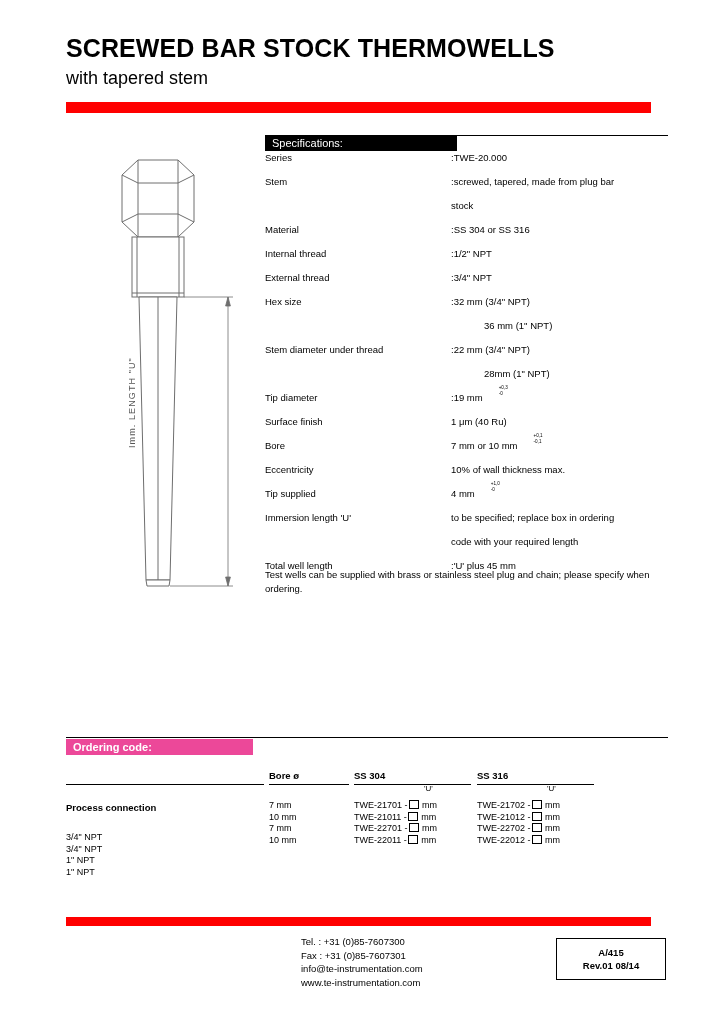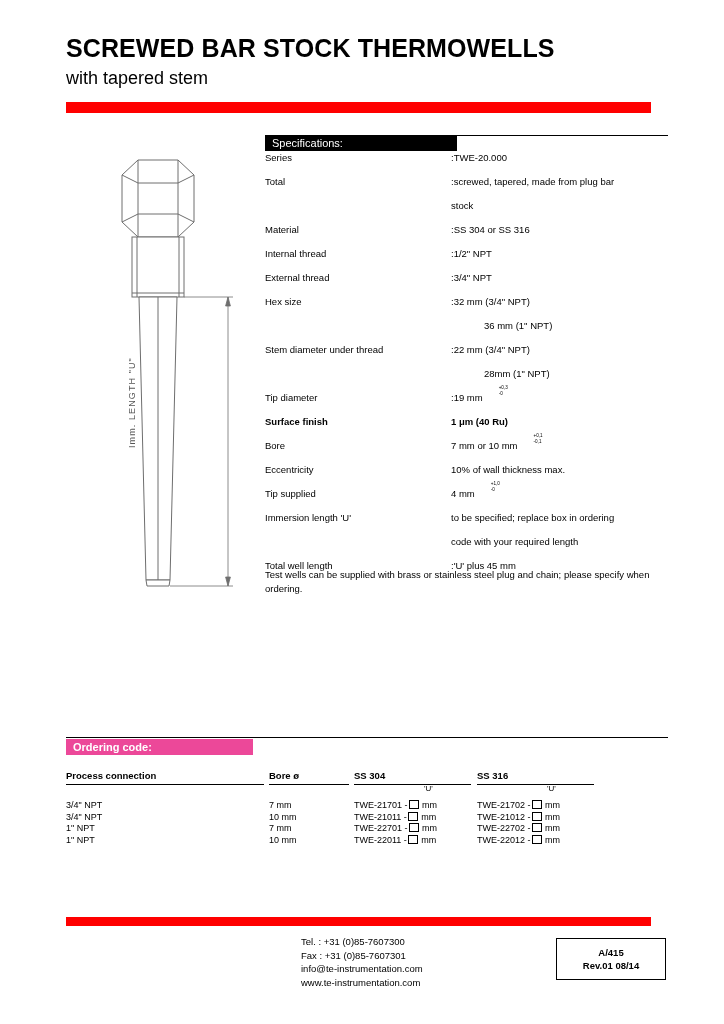--- a/index.html
+++ b/index.html
@@ -226,21 +226,21 @@
   .ord-row {
     position: relative;
     height: 11.5px;
   }
   .ord-cell {
     position: absolute;
     top: 0;
     font-size: 9px;
     white-space: nowrap;
   }
-  .c-proc  { left: 0px; }
+  .c-proc  { left: 0px; margin-top: 32px; }
   .c-bore  { left: 203px; }
   .c-304   { left: 288px; }
   .c-316   { left: 411px; }
 
   .boxglyph {
     display: inline-block;
     width: 8px;
     height: 7px;
     border: 1px solid #000000;
     vertical-align: -1px;
@@ -399,21 +399,21 @@
   <div class="spec-head-rule"></div>
   <div class="spec-head-box">
     <span>Specifications:</span>
   </div>
   <div class="spec-table" id="spec-table">
       <div class="spec-row" style="position: absolute; left: 0px; top: 0px; width: 403px;">
         <div class="spec-label">Series</div>
         <div class="spec-value">:TWE-20.000</div>
       </div>
       <div class="spec-row" style="position: absolute; left: 0px; top: 24px; width: 403px;">
-        <div class="spec-label">Total</div>
+        <div class="spec-label">Stem</div>
         <div class="spec-value">:screwed, tapered, made from plug bar</div>
       </div>
       <div class="spec-row" style="position: absolute; left: 0px; top: 48px; width: 403px;">
         <div class="spec-value">stock</div>
       </div>
       <div class="spec-row" style="position: absolute; left: 0px; top: 72px; width: 403px;">
         <div class="spec-label">Material</div>
         <div class="spec-value">:SS 304 or SS 316</div>
       </div>
       <div class="spec-row" style="position: absolute; left: 0px; top: 96px; width: 403px;">
@@ -435,21 +435,21 @@
         <div class="spec-label">Stem diameter under thread</div>
         <div class="spec-value">:22 mm (3/4" NPT)</div>
       </div>
       <div class="spec-row" style="position: absolute; left: 0px; top: 216px; width: 403px;">
         <div class="spec-value indent">28mm (1" NPT)</div>
       </div>
       <div class="spec-row" style="position: absolute; left: 0px; top: 240px; width: 403px;">
         <div class="spec-label">Tip diameter</div>
         <div class="spec-value">:19 mm<span class="tol"><span class="t-up">+0,3</span><span class="t-dn">-0</span></span></div>
       </div>
-      <div class="spec-row" style="position: absolute; left: 0px; top: 264px; width: 403px; font-weight: bold;">
+      <div class="spec-row" style="position: absolute; left: 0px; top: 264px; width: 403px;">
         <div class="spec-label">Surface finish</div>
         <div class="spec-value">1 μm (40 Ru)</div>
       </div>
       <div class="spec-row" style="position: absolute; left: 0px; top: 288px; width: 403px;">
         <div class="spec-label">Bore</div>
         <div class="spec-value">7 mm or 10 mm<span class="tol"><span class="t-up">+0,1</span><span class="t-dn">-0,1</span></span></div>
       </div>
       <div class="spec-row" style="position: absolute; left: 0px; top: 312px; width: 403px;">
         <div class="spec-label">Eccentricity</div>
         <div class="spec-value">10% of wall thickness max.</div>

